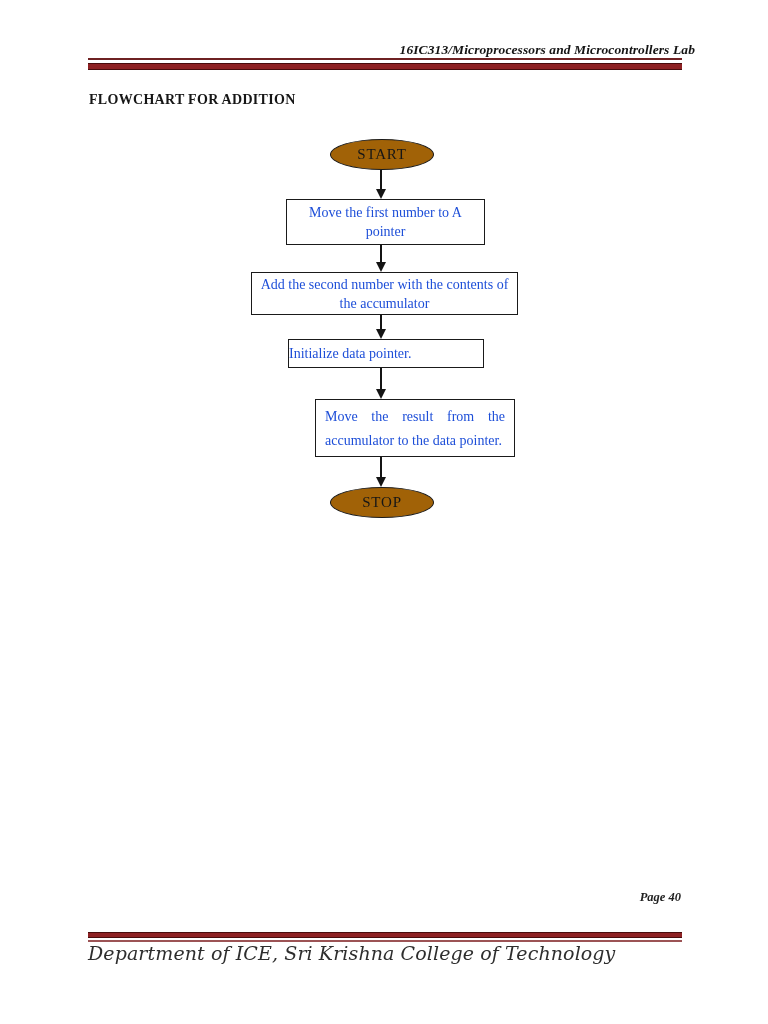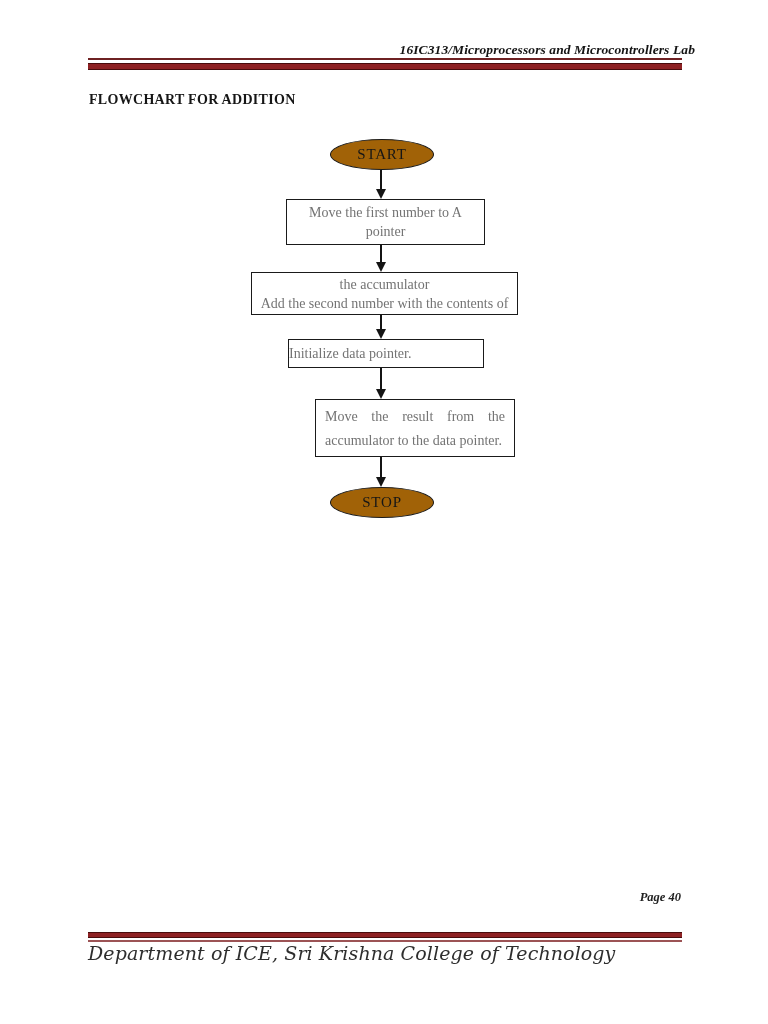--- a/index.html
+++ b/index.html
@@ -35,21 +35,21 @@
     position: absolute; width: 104px; height: 31px;
     border: 1.4px solid #1a1a1a; border-radius: 50%;
     display: flex; align-items: center; justify-content: center;
     font-size: 15px; letter-spacing: 0.8px; color: #161616; background: #a16207;
   }
   .t-start { left: 330px; top: 139px; }
   .t-stop  { left: 330px; top: 487px; }
 
   .process {
     position: absolute; border: 1.2px solid #1a1a1a; background: #fff;
-    font-size: 14px; color: #737373;
+    font-size: 14px; color: #1d4ed8;
   }
   .box1 { left: 286px; top: 199px; width: 199px; height: 46px; padding-top: 3px;  line-height: 19px; text-align: center; }
   .box2 { left: 251px; top: 272px; width: 267px; height: 43px; padding-top: 2px;  line-height: 19px; text-align: center; }
   .box3 { left: 288px; top: 339px; width: 196px; height: 29px;
           display: flex; align-items: center; justify-content: flex-start; }
   .box4 { left: 285px; top: 399px; width: 200px; height: 58px; padding: 5px 9px 0; line-height: 24px; margin-left: 30px; }
   .box4 .jline { text-align: justify; text-align-last: justify; }
 
   .arrow { position: absolute; left: 380px; width: 2px; background: #141414; }
   .arrow::after {
@@ -104,22 +104,22 @@
     <div class="arrow a1"></div>
 
     <div class="process box1">
       <div>Move the first number to A</div>
       <div>pointer</div>
     </div>
 
     <div class="arrow a2"></div>
 
     <div class="process box2">
+      <div>Add the second number with the contents of</div>
       <div>the accumulator</div>
-      <div>Add the second number with the contents of</div>
     </div>
 
     <div class="arrow a3"></div>
 
     <div class="process box3">
       <div>Initialize data pointer.</div>
     </div>
 
     <div class="arrow a4"></div>
 

